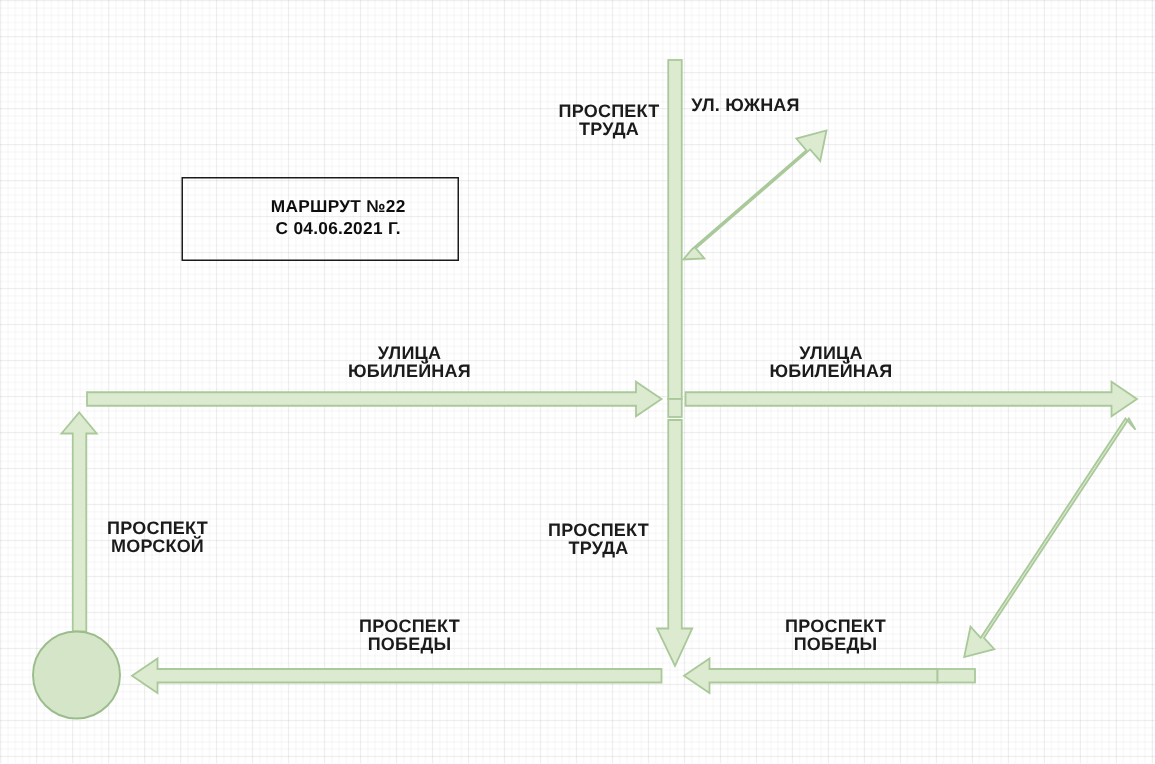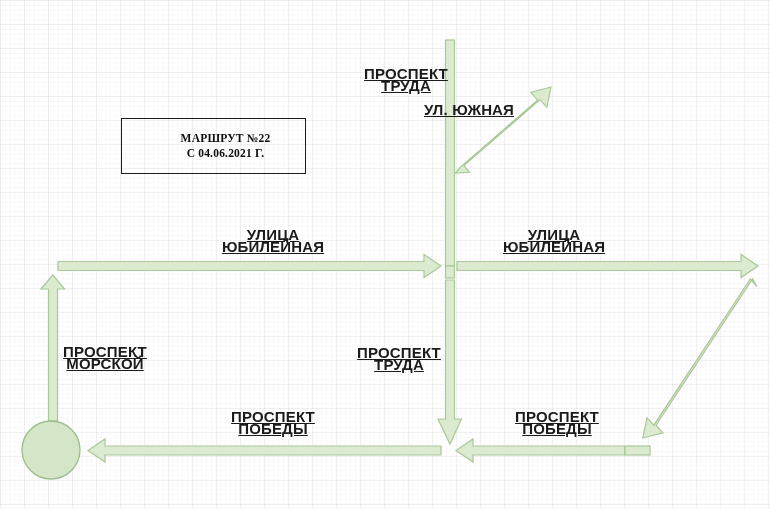--- a/index.html
+++ b/index.html
@@ -33,47 +33,46 @@
     position: absolute;
     left: 0;
     top: 0;
     width: 770px;
     height: 509px;
   }
   .lbl {
     position: absolute;
     color: #1b1b1b;
     font-family: "Liberation Sans", sans-serif;
-    font-size: 15px;
+    font-size: 12px;
     font-weight: bold;
     line-height: 12px;
     letter-spacing: 0.15px;
     text-align: center;
     white-space: pre-line;
     transform: translateX(-50%);
     user-select: none;
-    text-decoration: underline;
   }
   #title-box {
     position: absolute;
     left: 121px;
     top: 118px;
     width: 185px;
     height: 56px;
     border: 1.4px solid #1b1b1b;
     background: transparent;
     box-sizing: border-box;
     display: flex;
     flex-direction: column;
     align-items: center;
     justify-content: center;
   }
   #title-box .t {
     color: #0d0d0d;
-    font-family: Liberation Serif, serif;
+    font-family: Liberation Sans, sans-serif;
     font-size: 11.5px;
     font-weight: bold;
     line-height: 15px;
     text-align: right;
     letter-spacing: 0.2px;
     margin-left: 24px;
   }
 </style>
 </head>
 <body>
@@ -111,21 +110,21 @@
     <circle cx="51" cy="450" r="29" fill="#d5e5c8" stroke="#9bbd8c" stroke-width="1.3"></circle>
   </svg>
 
   <div id="title-box">
     <div class="t">МАРШРУТ №22</div>
     <div class="t">С 04.06.2021 Г.</div>
   </div>
 
   <div class="lbl" style="left: 406px; top: 68px;">ПРОСПЕКТ
 ТРУДА</div>
-  <div class="lbl" style="left: 469px; top: 64px; margin-top: 40px;">УЛ. ЮЖНАЯ</div>
+  <div class="lbl" style="left: 497px; top: 64px;">УЛ. ЮЖНАЯ</div>
   <div class="lbl" style="left: 273px; top: 229px;">УЛИЦА
 ЮБИЛЕЙНАЯ</div>
   <div class="lbl" style="left: 554px; top: 229px;">УЛИЦА
 ЮБИЛЕЙНАЯ</div>
   <div class="lbl" style="left: 105px; top: 346px;">ПРОСПЕКТ
 МОРСКОЙ</div>
   <div class="lbl" style="left: 399px; top: 347px;">ПРОСПЕКТ
 ТРУДА</div>
   <div class="lbl" style="left: 273px; top: 411px;">ПРОСПЕКТ
 ПОБЕДЫ</div>

